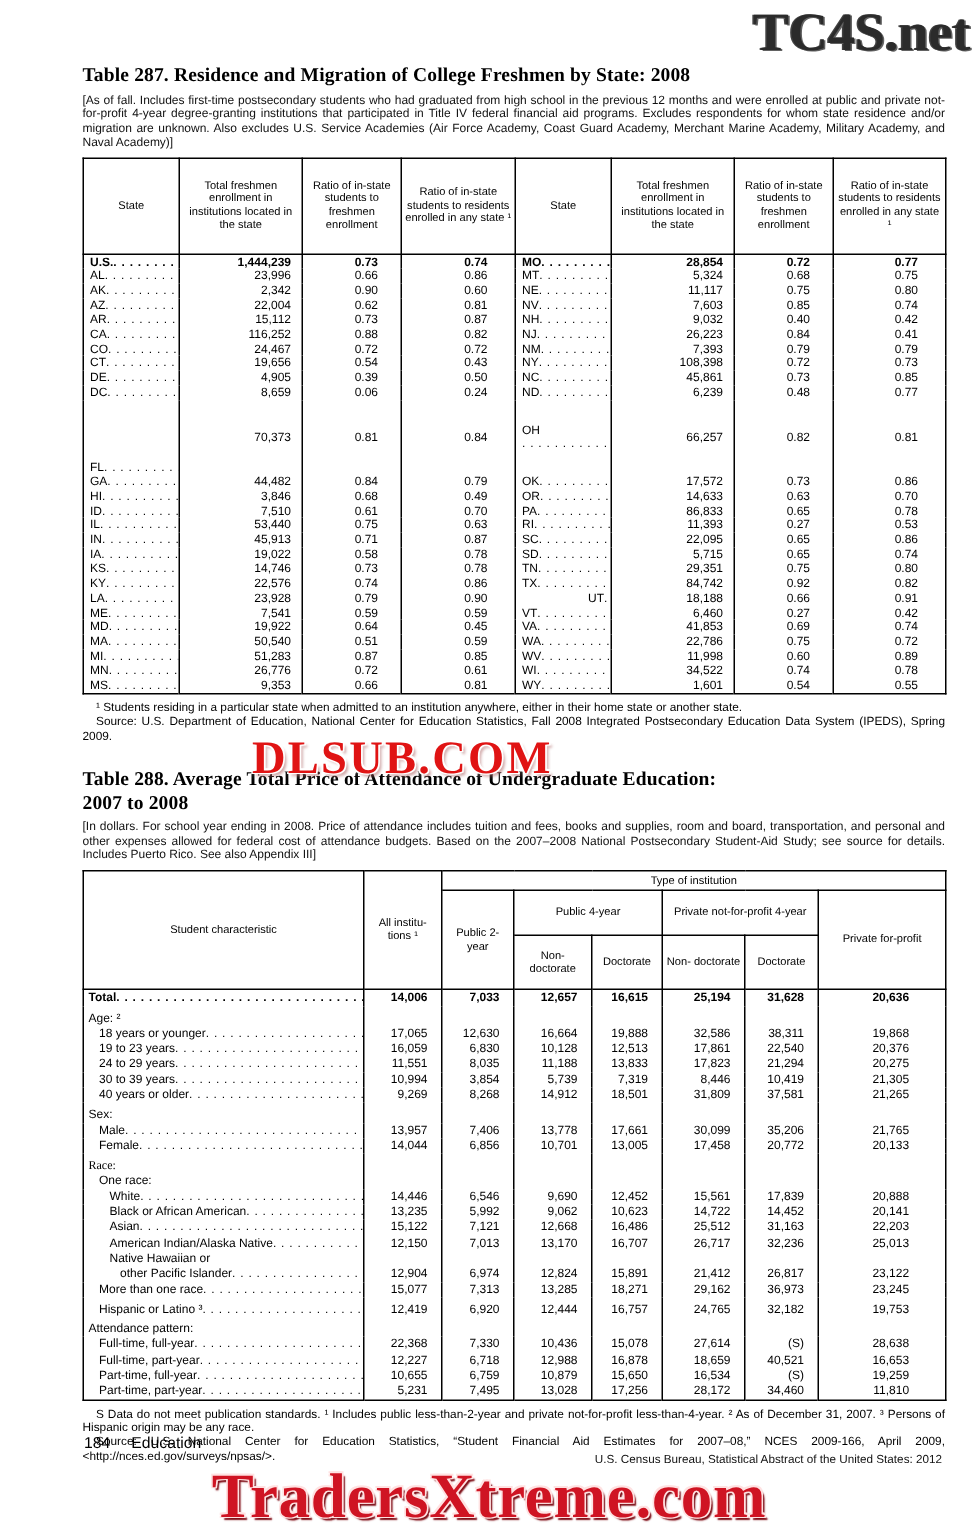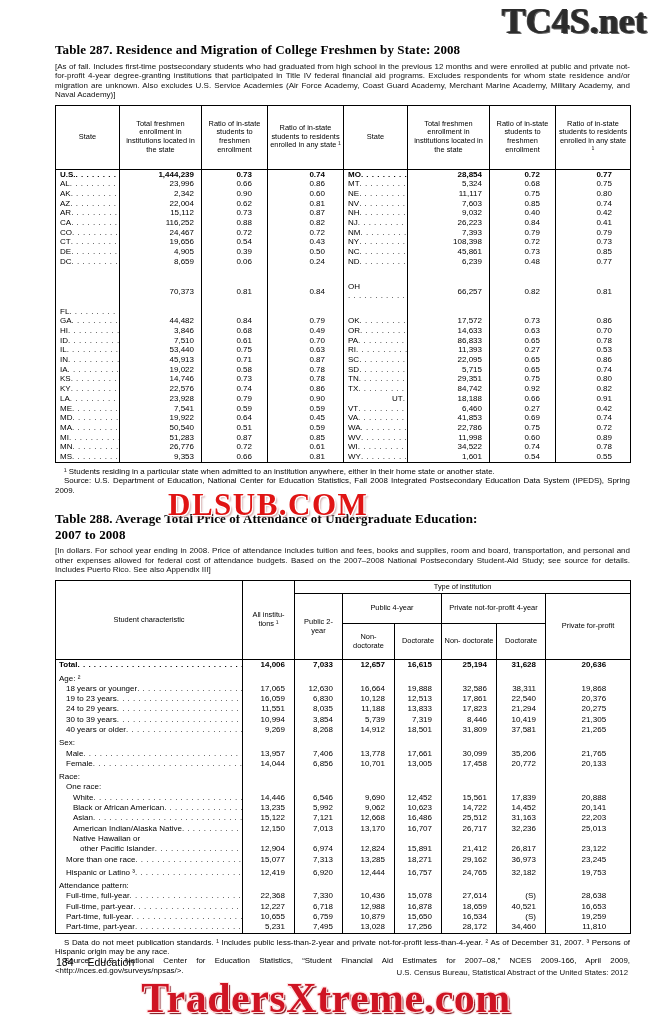--- a/index.html
+++ b/index.html
@@ -834,21 +834,21 @@
             <td class="num">14,044</td>
             <td class="num">6,856</td>
             <td class="num">10,701</td>
             <td class="num">13,005</td>
             <td class="num">17,458</td>
             <td class="num">20,772</td>
             <td class="num">20,133</td>
           </tr>
           <tr class="gap">
             <td class="lbl">
-              <div class="lblwrap" style="padding-left: 3px;">
+              <div class="lblwrap" style="padding-left: 3px; font-family: Liberation Serif, serif;">
                 <span class="txt">Race:</span>
               </div>
             </td>
             <td class="num"></td>
             <td class="num"></td>
             <td class="num"></td>
             <td class="num"></td>
             <td class="num"></td>
             <td class="num"></td>
             <td class="num"></td>

